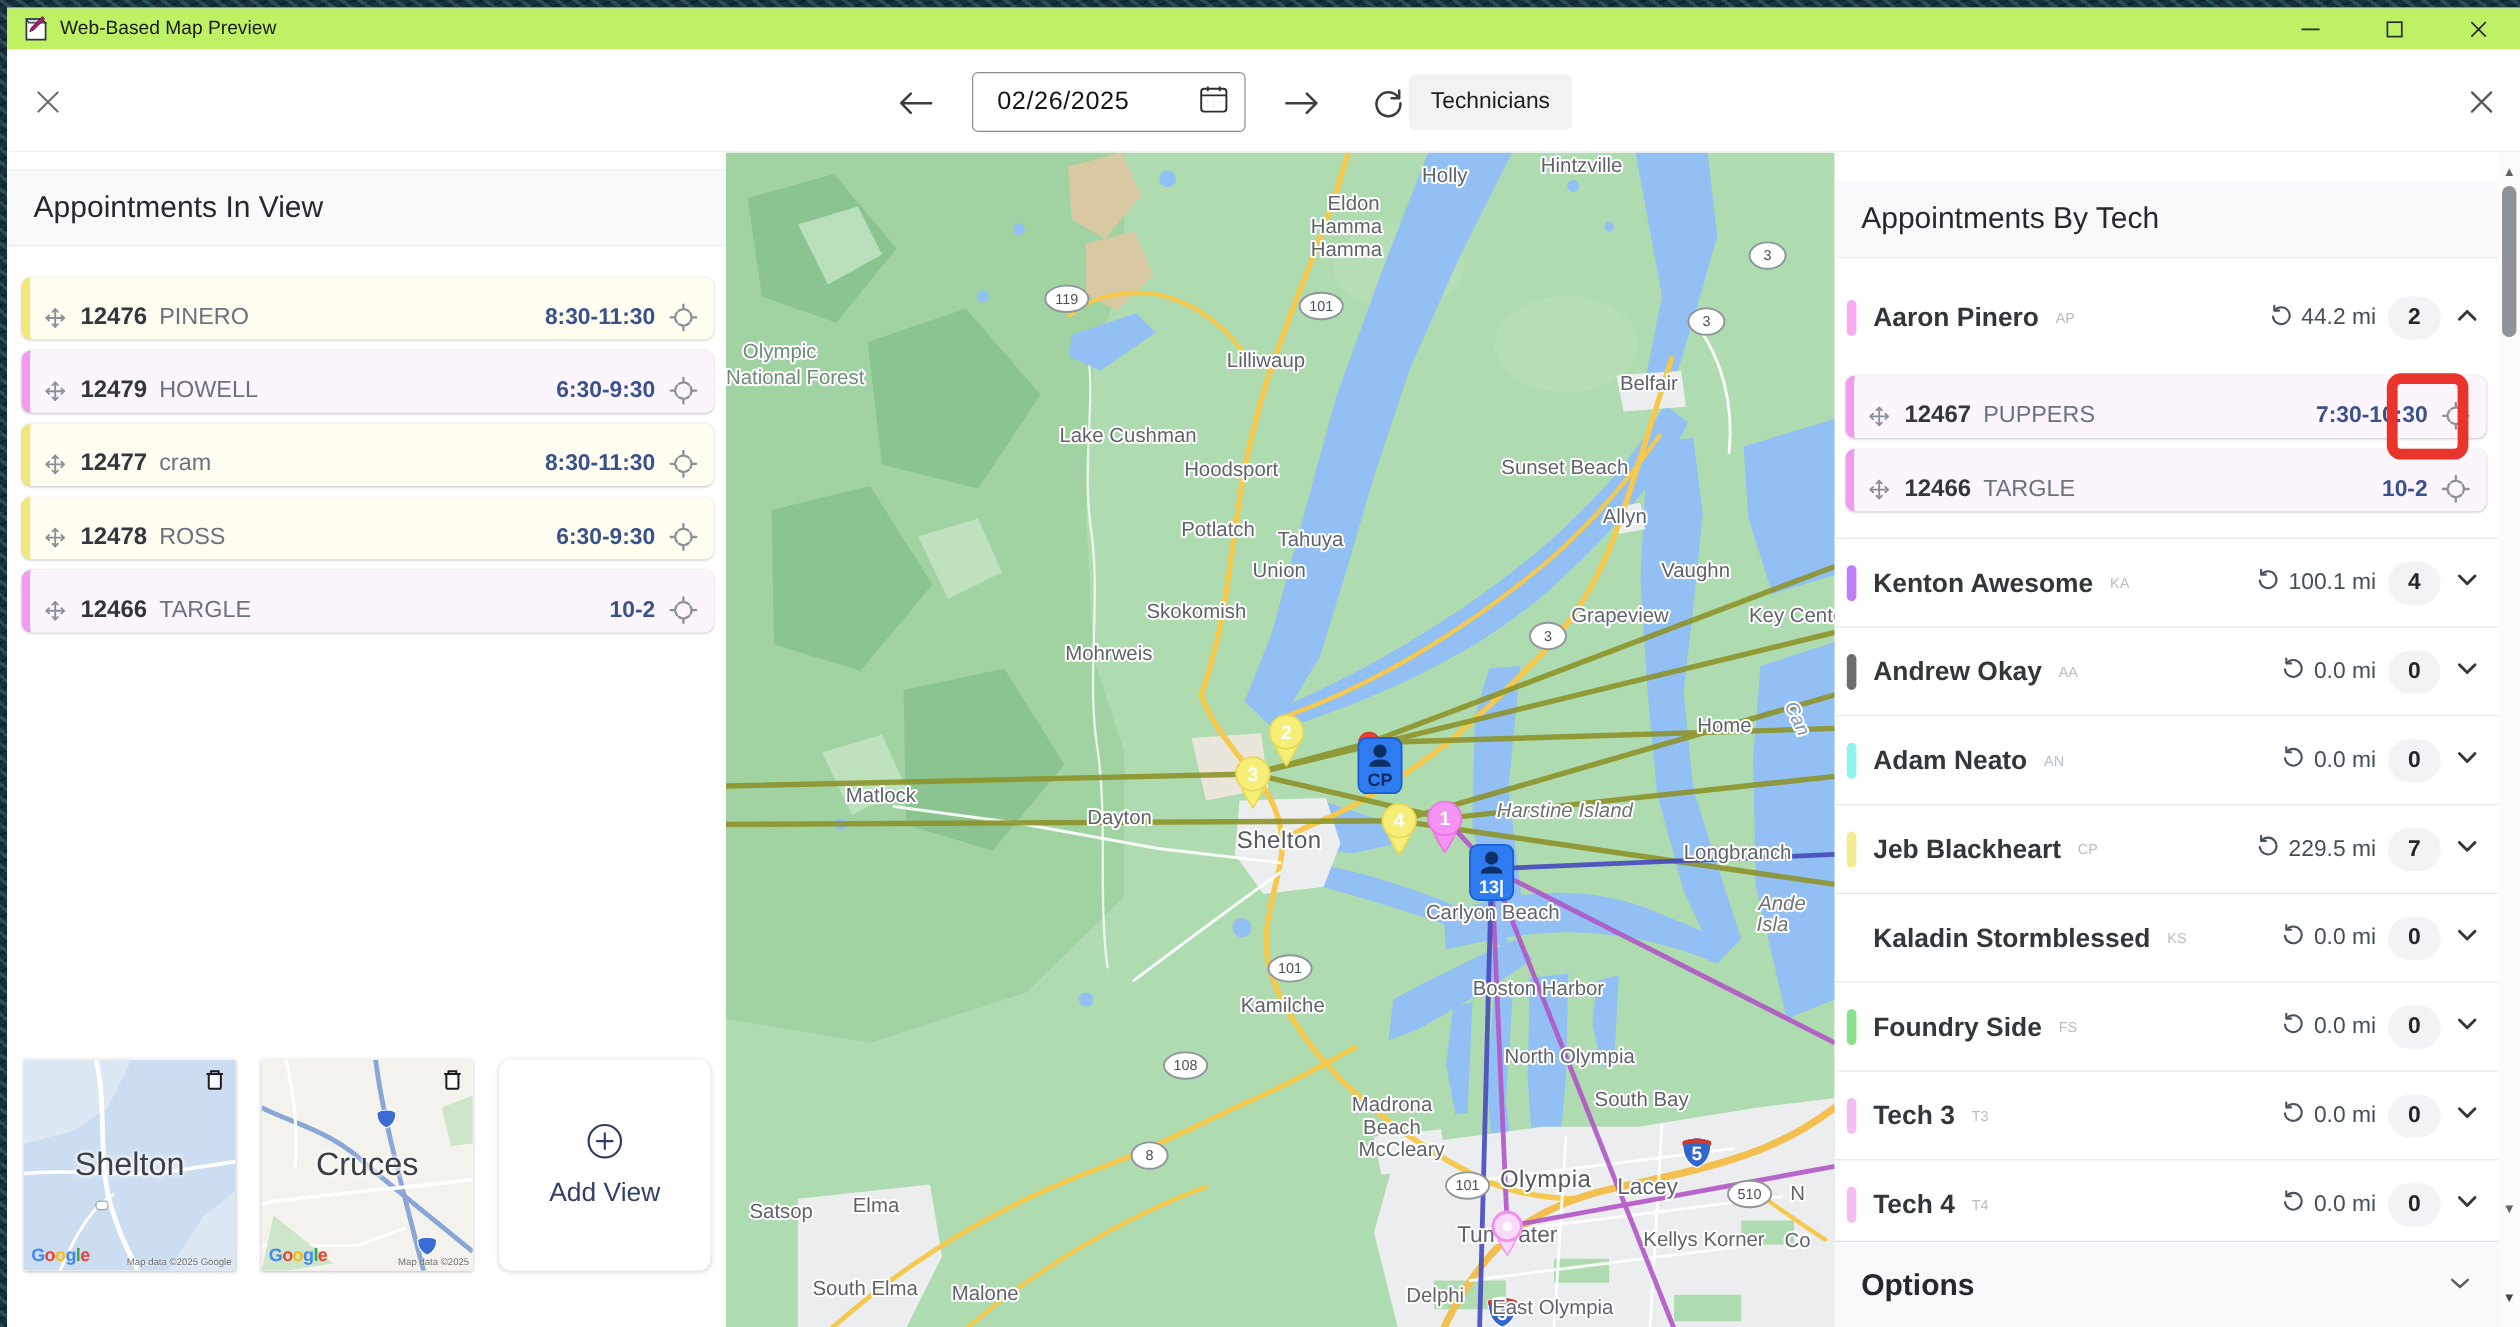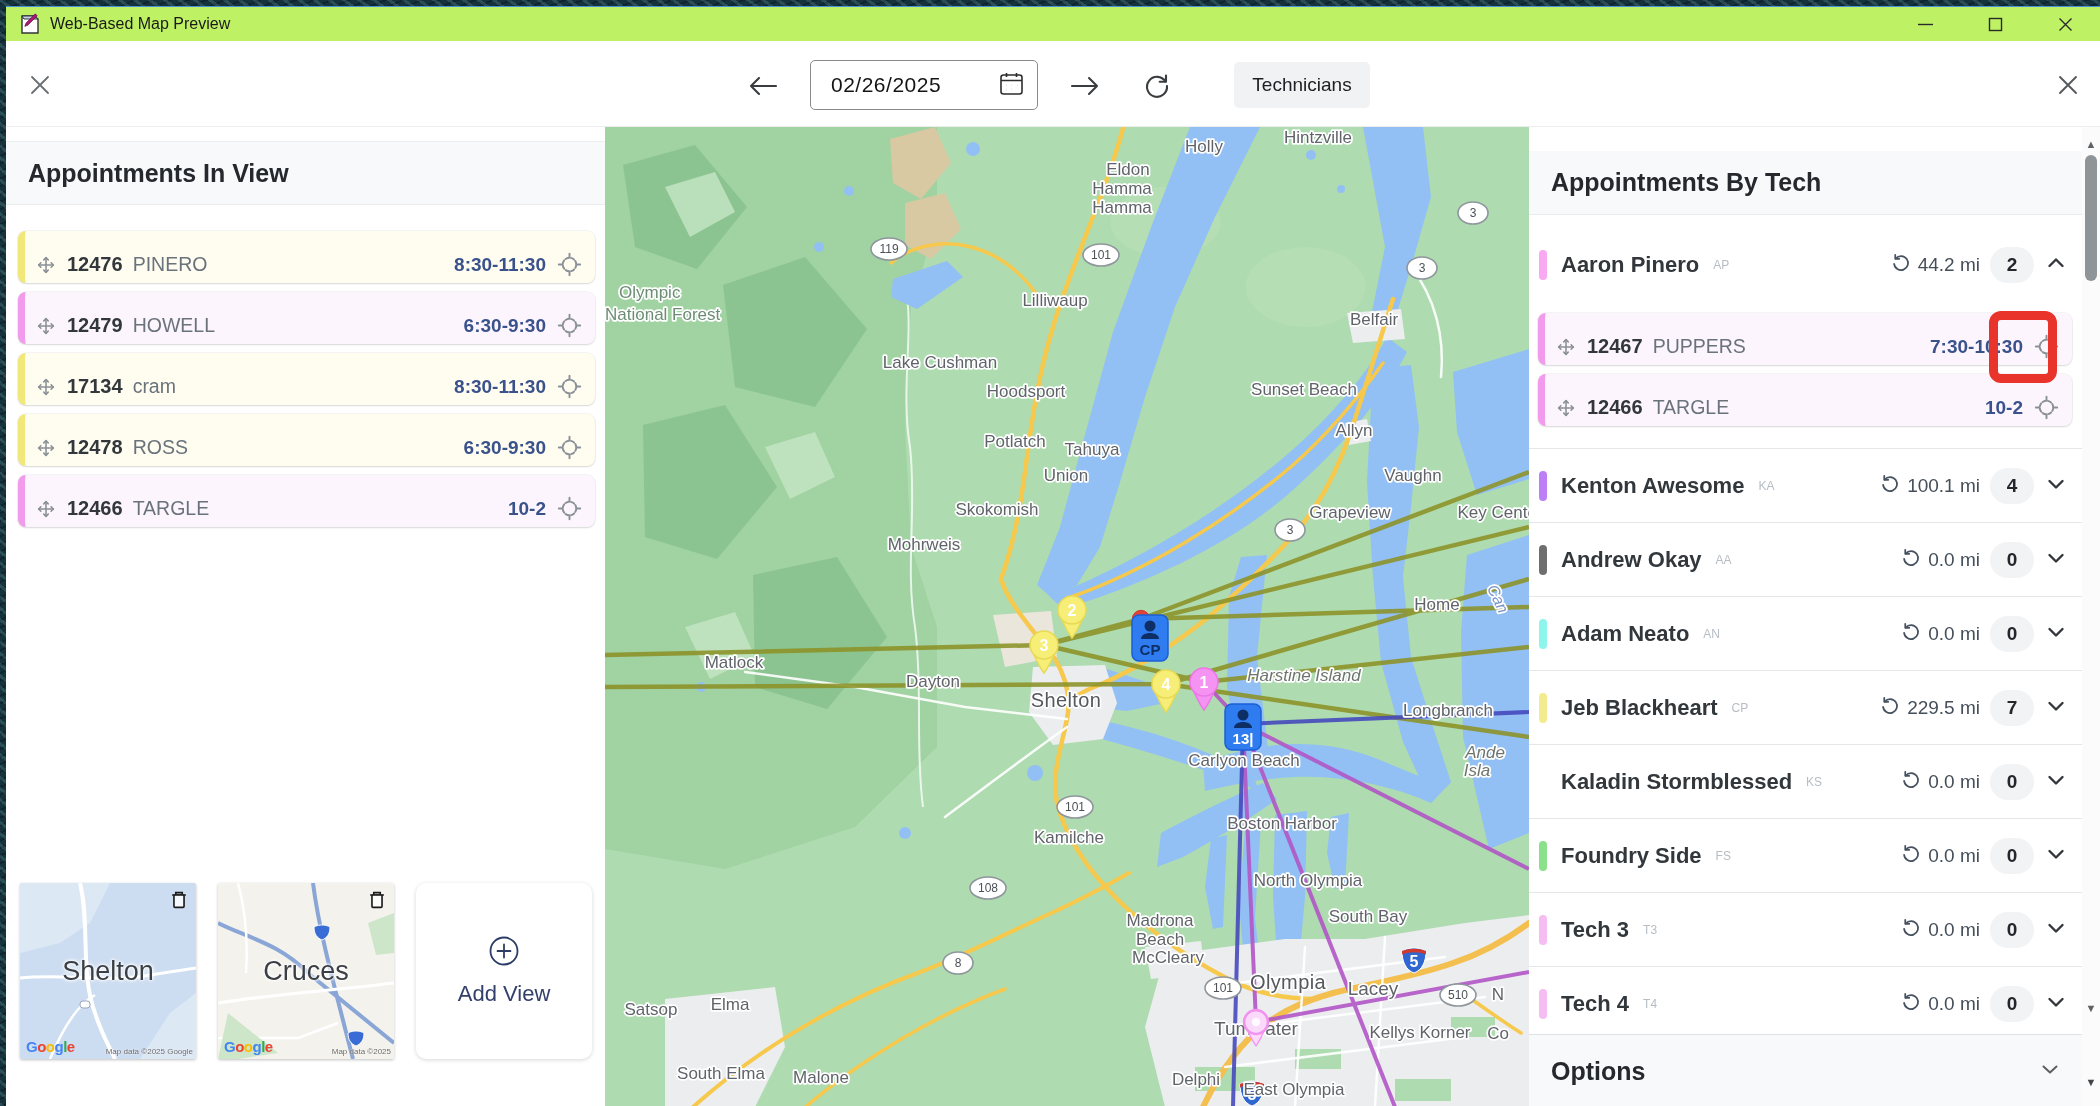--- a/index.html
+++ b/index.html
@@ -28,31 +28,31 @@
     border-bottom:1px solid #ededed; }
   .tb-x { position:absolute; top:30px; width:28px; height:28px; display:flex;
     align-items:center; justify-content:center; cursor:pointer; }
   .tb-icon-btn { position:absolute; top:28px; width:34px; height:34px; display:flex;
     align-items:center; justify-content:center; cursor:pointer; }
   .datebox { position:absolute; left:804px; top:19px; width:228px; height:50px;
     border:1px solid #8a8a8a; border-radius:5px; background:#fff; display:flex;
     align-items:center; padding:0 12px 0 20px; }
   .datebox .dval { font-size:21px; color:#141414; letter-spacing:.5px; }
   .datebox .cal { margin-left:auto; }
-  .tech-btn { position:absolute; left:1228px; top:21px; width:136px; height:46px;
+  .tech-btn { position:absolute; left:1168px; top:21px; width:136px; height:46px;
     background:#f1f2f3; border-radius:5px; border:none; font-size:19px; color:#1b1f23;
     font-family:inherit; display:flex; align-items:center; justify-content:center; cursor:pointer; }
 
   
   .content { position:absolute; top:120px; left:0; right:0; bottom:0; }
 
   .left-panel { position:absolute; left:0; top:0; width:599px; height:980px; background:#fff; }
   .panel-header { height:64px; background:#f8f9fa; border-top:1px solid #eceef0;
     border-bottom:1px solid #e9ecef; display:flex; align-items:center; padding-left:22px;
-    font-size:25px; font-weight:bold; color:#25292e; }
+    font-size:25px; font-weight:normal; color:#25292e; }
   .left-panel .panel-header { margin-top:14px; }
   .appt-list { padding:26px 10px 0 12px; }
   .appt-row { height:52px; display:flex; align-items:center; gap:10px;
     padding:15px 12px 0 10px; background:#fffcf0; border-left:7px solid #f2e87a;
     border-radius:8px; margin-bottom:9px;
     box-shadow:0 1px 2px rgba(0,0,0,.12), 0 0 0 1px rgba(0,0,0,.04); cursor:pointer; }
   .appt-row.pink { background:#fdf5fd; border-left-color:#f29aec; }
   .appt-id { font-weight:bold; font-size:20px; color:#32373c; }
   .appt-name { font-size:19.5px; color:#6a737c; }
   .appt-time { margin-left:auto; font-weight:bold; font-size:19px; color:#3a528c; }
@@ -247,21 +247,21 @@
           </div>
           <div class="appt-row">
             <span class="handle">
               <svg viewBox="0 0 24 24" width="22" height="22">
                 <g fill="none" stroke="#8a9097" stroke-width="1.7" stroke-linecap="round" stroke-linejoin="round">
                   <path d="M12 4v16M4 12h16"></path>
                   <path d="M9.6 6.4 12 4l2.4 2.4M9.6 17.6 12 20l2.4-2.4M6.4 9.6 4 12l2.4 2.4M17.6 9.6 20 12l-2.4 2.4"></path>
                 </g>
               </svg>
             </span>
-            <span class="appt-id">17134</span>
+            <span class="appt-id">12477</span>
             <span class="appt-name">cram</span>
             <span class="appt-time">8:30-11:30</span>
             <span class="locate-btn">
               <svg viewBox="0 0 24 24" width="27" height="27">
                 <g fill="none" stroke="#8a9097" stroke-width="1.7" stroke-linecap="round">
                   <circle cx="12" cy="12" r="6" stroke-dasharray="3.1 1.8"></circle>
                   <path d="M12 2.5v3.2M12 18.3v3.2M2.5 12h3.2M18.3 12h3.2"></path>
                 </g>
               </svg>
             </span>

